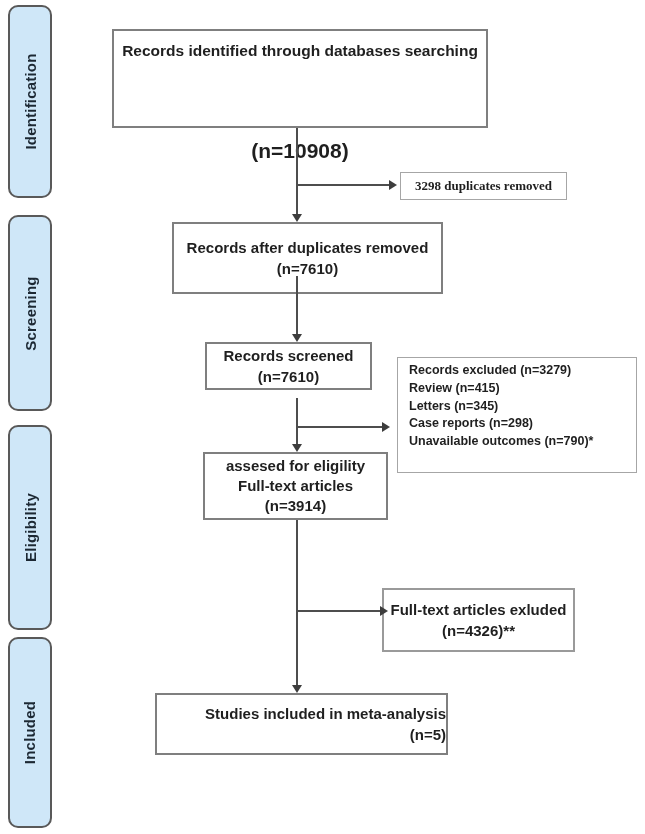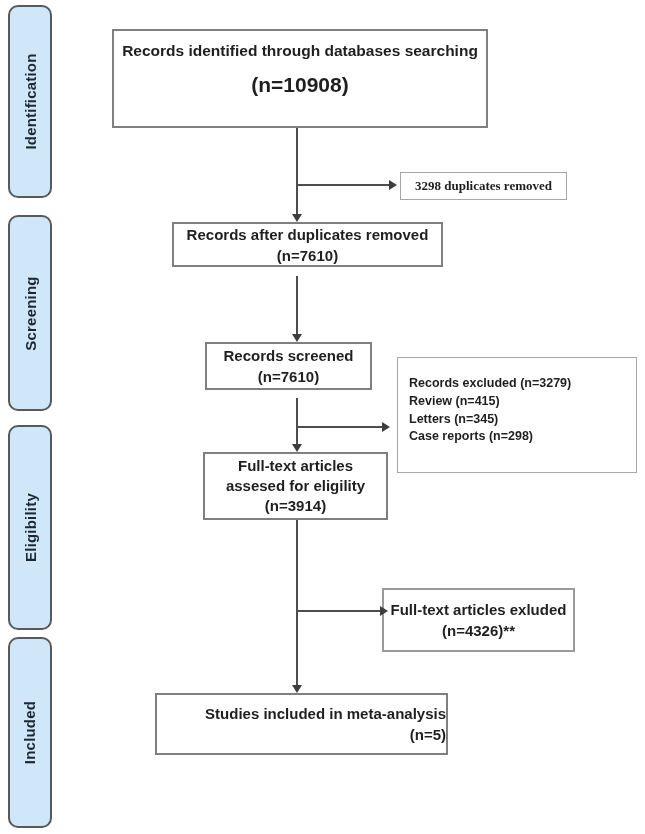--- a/index.html
+++ b/index.html
@@ -56,46 +56,47 @@
     justify-content: center;
     text-align: center;
     font-weight: bold;
     line-height: 1.4;
   }
   .box-identified {
     left: 112px; top: 29px; width: 376px; height: 99px;
     justify-content: flex-start;
     padding-top: 9px;
     font-size: 15.5px;
+    gap: 38px;
   }
   .box-identified .big-count {
-    margin-top: 8px;
+    margin-top: 36px;
     font-size: 21px;
   }
   .box-duplicates {
     left: 400px; top: 172px; width: 167px; height: 28px;
     border: 1px solid #a6a6a6;
     font-size: 13px;
     font-family: Liberation Serif, serif;
   }
   .box-after-duplicates {
-    left: 172px; top: 222px; width: 271px; height: 45px;
+    left: 172px; top: 222px; width: 271px; height: 72px;
     font-size: 15px;
   }
   .box-screened {
     left: 205px; top: 342px; width: 167px; height: 48px;
     font-size: 15px;
   }
   .box-excluded-reasons {
     left: 397px; top: 357px; width: 240px; height: 116px;
     border: 1px solid #a6a6a6;
     align-items: flex-start;
     justify-content: flex-start;
     text-align: left;
-    padding: 17px 4px 0 11px;
+    padding: 4px 4px 0 11px;
     font-size: 12.5px;
     line-height: 1.42;
   }
   .box-fulltext {
     left: 203px; top: 452px; width: 185px; height: 68px;
     font-size: 15px;
     line-height: 1.35;
   }
   .box-fulltext-excluded {
     left: 382px; top: 588px; width: 193px; height: 64px;
@@ -165,25 +166,26 @@
   <div class="fbox box-screened">
     <div>Records screened</div>
     <div>(n=7610)</div>
   </div>
 
   <div class="fbox box-excluded-reasons">
     <div>Records excluded (n=3279)</div>
     <div>Review (n=415)</div>
     <div>Letters (n=345)</div>
     <div>Case reports (n=298)</div>
+    <div>Unavailable outcomes (n=790)*</div>
   </div>
 
   <div class="fbox box-fulltext">
+    <div>assesed for eligility</div>
     <div>Full-text articles</div>
-    <div>assesed for eligility</div>
     <div>(n=3914)</div>
   </div>
 
   <div class="fbox box-fulltext-excluded">
     <div>Full-text articles exluded</div>
     <div>(n=4326)**</div>
   </div>
 
   <div class="fbox box-included">
     <div>Studies included in meta-analysis</div>

